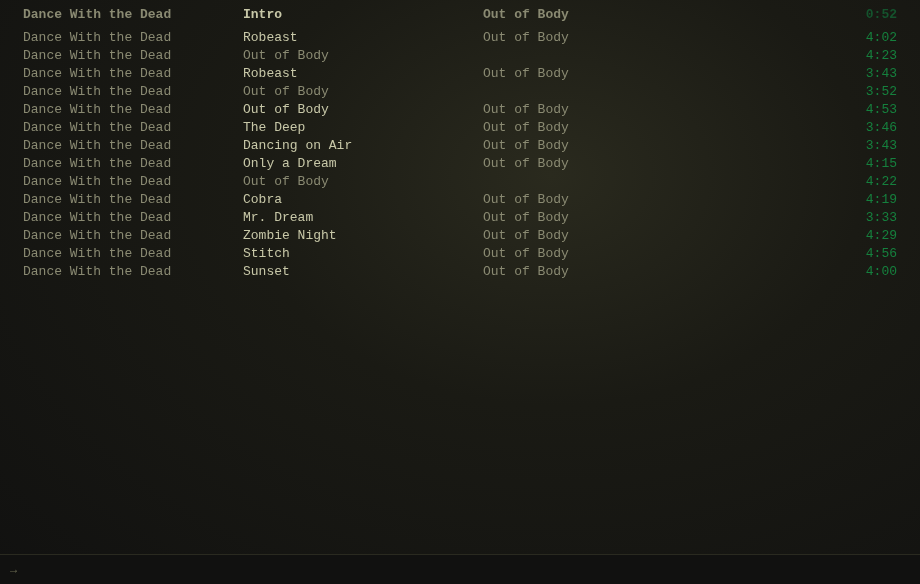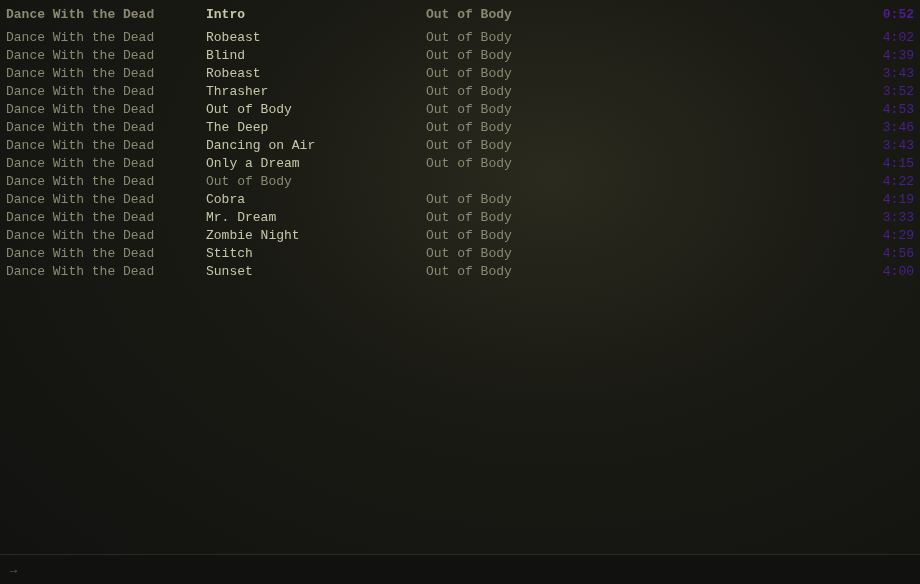--- a/index.html
+++ b/index.html
@@ -20,23 +20,24 @@
       position: relative;
     }
 
     .track-list {
       padding: 4px 0;
     }
 
     .track-row {
       display: flex;
       align-items: center;
-      padding: 2px 6px;
+      padding: 2px 23px;
       height: 18px;
       cursor: pointer;
+      gap: 20px;
     }
 
     .track-row.header {
       color: #c8c8a8;
       font-weight: bold;
       height: 20px;
     }
 
     .col-artist {
       width: 200px;
@@ -58,28 +59,28 @@
       flex: 1;
       color: #8a8a72;
       white-space: nowrap;
       overflow: hidden;
     }
 
     .col-duration {
       width: 60px;
       text-align: right;
       flex-shrink: 0;
-      color: #4c1d95;
+      color: #15803d;
     }
 
     .track-row.header .col-title {
       color: #c8c8a8;
     }
     .track-row.header .col-duration {
-      color: #4c1d95;
+      color: #14532d;
     }
 
     .bottom-bar {
       position: absolute;
       bottom: 0;
       left: 0;
       right: 0;
       height: 30px;
       background: #111110;
       border-top: 1px solid #2a2a20;
@@ -109,33 +110,31 @@
 
 <div id="tracks-container">
     <div class="track-row">
       <div class="col-artist">Dance With the Dead</div>
       <div class="col-title">Robeast</div>
       <div class="col-album">Out of Body</div>
       <div class="col-duration">4:02</div>
     </div>
     <div class="track-row">
       <div class="col-artist">Dance With the Dead</div>
-      <div class="col-title">Blind</div>
       <div class="col-album">Out of Body</div>
-      <div class="col-duration">4:39</div>
+      <div class="col-duration">4:23</div>
     </div>
     <div class="track-row">
       <div class="col-artist">Dance With the Dead</div>
       <div class="col-title">Robeast</div>
       <div class="col-album">Out of Body</div>
       <div class="col-duration">3:43</div>
     </div>
     <div class="track-row">
       <div class="col-artist">Dance With the Dead</div>
-      <div class="col-title">Thrasher</div>
       <div class="col-album">Out of Body</div>
       <div class="col-duration">3:52</div>
     </div>
     <div class="track-row">
       <div class="col-artist">Dance With the Dead</div>
       <div class="col-title">Out of Body</div>
       <div class="col-album">Out of Body</div>
       <div class="col-duration">4:53</div>
     </div>
     <div class="track-row">

